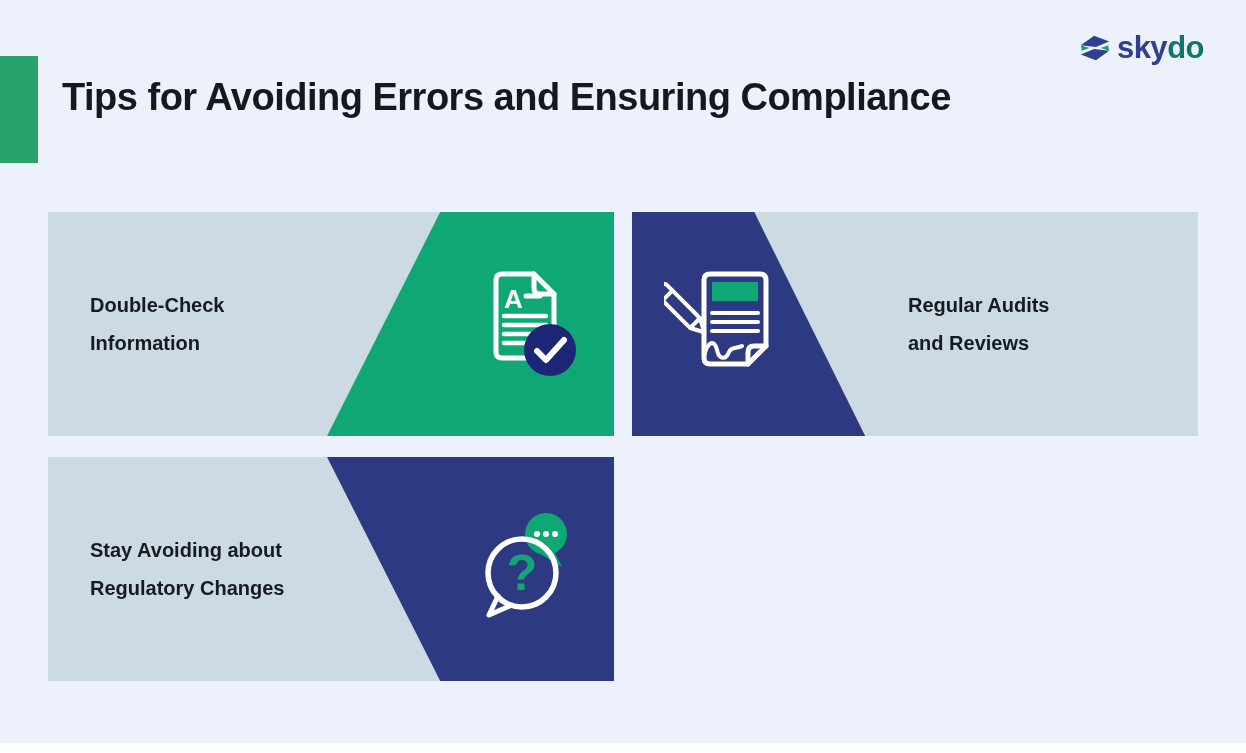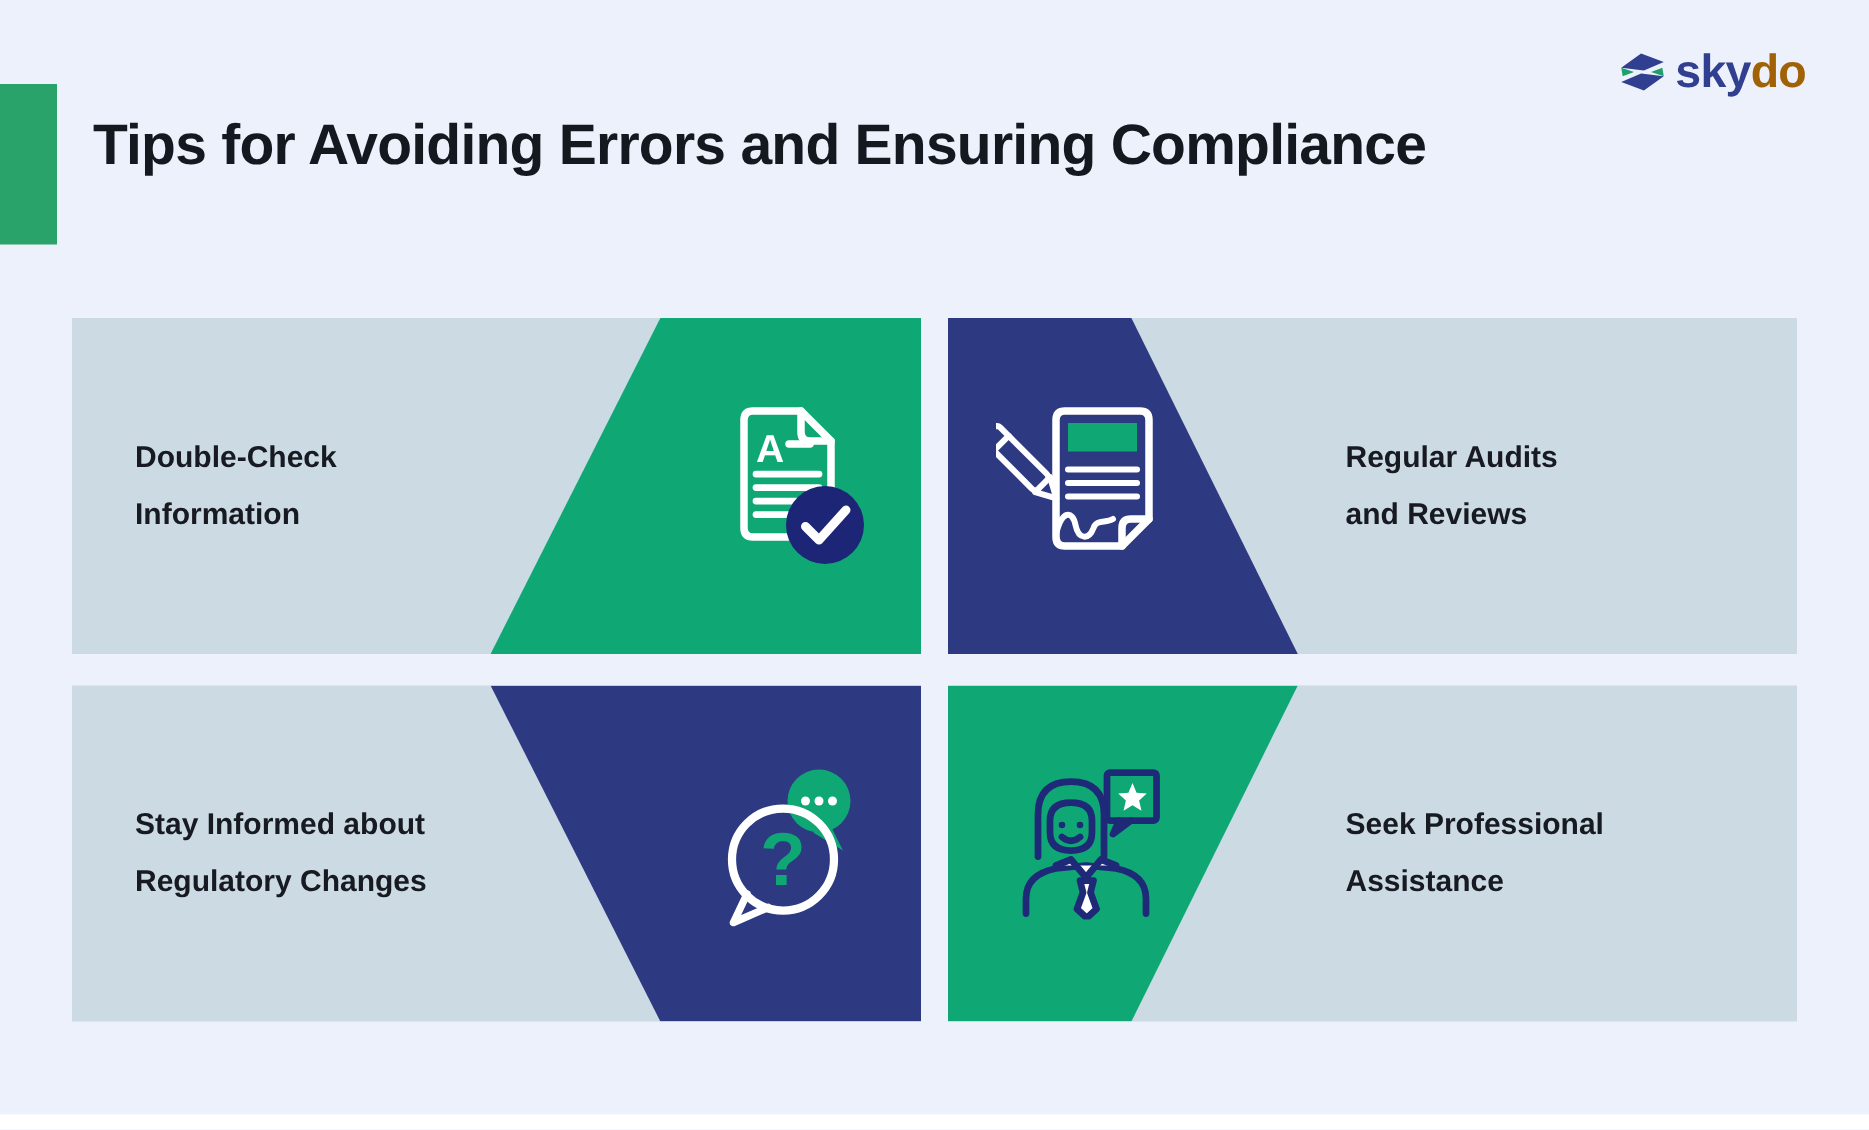--- a/index.html
+++ b/index.html
@@ -23,21 +23,21 @@
     font-size:38px; font-weight:700; color:#14181F; letter-spacing:-0.5px;
     white-space:nowrap;
   }
   .logo{
     position:absolute; right:42px; top:30px;
     display:flex; align-items:center; gap:5px;
   }
   .logo .mark{ width:34px; height:32px; }
   .logo .word{ font-size:31px; font-weight:700; letter-spacing:-0.5px; }
   .logo .sky{ color:#303F8F; }
-  .logo .do{ color:#a16207; }
+  .logo .do{ color:#0f766e; }
 
   .grid{
     position:absolute; left:48px; top:212px; width:1150px; height:469px;
     display:grid; grid-template-columns:566px 566px; grid-template-rows:224px 224px;
     column-gap:18px; row-gap:21px;
   }
   .card{
     position:relative; background:#CCDAE4; overflow:hidden;
   }
   .shape{ position:absolute; inset:0; }
@@ -47,21 +47,21 @@
   .card2 .shape{ clip-path:polygon(0 0, 21.6% 0, 41.2% 100%, 0 100%); }
   .card3 .shape{ clip-path:polygon(49.3% 0, 100% 0, 100% 100%, 69.3% 100%); }
   .card4 .shape{ clip-path:polygon(0 0, 41.2% 0, 21.6% 100%, 0 100%); }
 
   .card-title{
     position:absolute; top:50%; transform:translateY(-50%);
     font-size:20px; font-weight:700; color:#171A20;
     line-height:38px; white-space:pre-line;
   }
   .card1 .card-title, .card3 .card-title{ left:42px; }
-  .card2 .card-title, .card4 .card-title{ left:265px; }
+  .card2 .card-title, .card4 .card-title{ left:276px; }
 
   .icon-box{ position:absolute; }
   .card1 .icon-box{ left:430px; top:58px; width:100px; height:107px; }
   .card2 .icon-box{ left:32px;  top:56px; width:112px; height:114px; }
   .card3 .icon-box{ left:434px; top:50px; width:100px; height:112px; }
   .card4 .icon-box{ left:44px;  top:54px; width:98px;  height:102px; }
   .icon-box svg{ width:100%; height:100%; display:block; }
 </style>
 </head>
 <body>
@@ -133,41 +133,21 @@
           <circle cx="64" cy="27" r="21" fill="#0FA875"></circle>
           <path d="M72,44 L80,60 L60,48 Z" fill="#0FA875"></path>
           <circle cx="55" cy="27" r="3" fill="#FFFFFF"></circle>
           <circle cx="64" cy="27" r="3" fill="#FFFFFF"></circle>
           <circle cx="73" cy="27" r="3" fill="#FFFFFF"></circle>
           <circle cx="40" cy="66" r="34" stroke="#FFFFFF" stroke-width="5.5"></circle>
           <path d="M16,89 L7,108 L30,98" stroke="#FFFFFF" stroke-width="5" stroke-linejoin="round" stroke-linecap="round"></path>
           <text x="40" y="83" text-anchor="middle" font-size="50" font-weight="bold" fill="#0FA875" font-family="Liberation Sans, sans-serif">?</text>
         </svg>
       </div>
-      <div class="card-title">Stay Informed about
+      <div class="card-title">Stay Avoiding about
 Regulatory Changes</div>
     </div>
 
-    <div class="card card4">
-      <div class="shape green"></div>
-      <div class="icon-box">
-        <svg viewBox="0 0 98 102" fill="none" stroke="#1E2A78" stroke-width="4.5" stroke-linecap="round" stroke-linejoin="round">
-          <rect x="62" y="4" width="33" height="32" rx="2"></rect>
-          <path d="M70,36 L66,45 L78,36"></path>
-          <path d="M79,11 L81.7,17.5 L88.5,18 L83.4,22.6 L85,29.5 L79,25.8 L73,29.5 L74.6,22.6 L69.5,18 L76.3,17.5 Z" fill="#FFFFFF" stroke="none"></path>
-          <path d="M16,60 V32 Q16,10 38,10 Q60,10 60,32 V60"></path>
-          <path d="M24,36 Q24,24 38,24 Q52,24 52,36 V44 Q52,56 38,56 Q24,56 24,44 Z"></path>
-          <circle cx="32" cy="39" r="2.2" fill="#1E2A78" stroke="none"></circle>
-          <circle cx="44" cy="39" r="2.2" fill="#1E2A78" stroke="none"></circle>
-          <path d="M32,47 Q38,52 44,47"></path>
-          <path d="M8,98 V88 Q8,72 28,68 L48,66 L68,68 Q88,72 88,88 V98"></path>
-          <path d="M28,66 L38,62 L48,74 L58,62 L68,66" fill="#FFFFFF"></path>
-          <path d="M44,76 H53 L51,84 L55,95 L48.5,101 L42,95 L46,84 Z" fill="#FFFFFF"></path>
-        </svg>
-      </div>
-      <div class="card-title">Seek Professional
-Assistance</div>
-    </div>
 
   </div>
 
   <div class="bottom-strip"></div>
 </div>
 
 </body></html>

